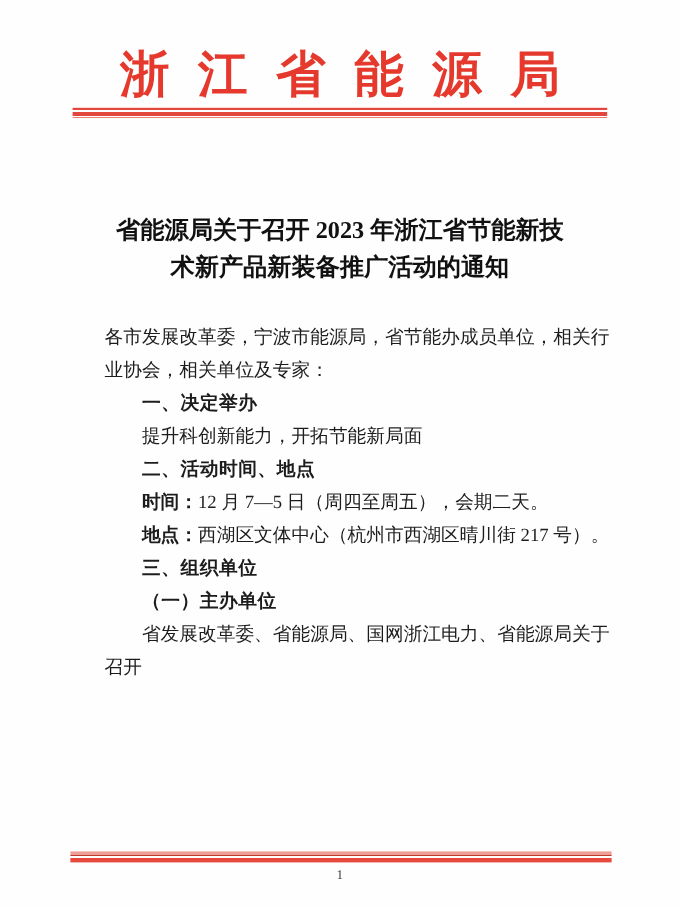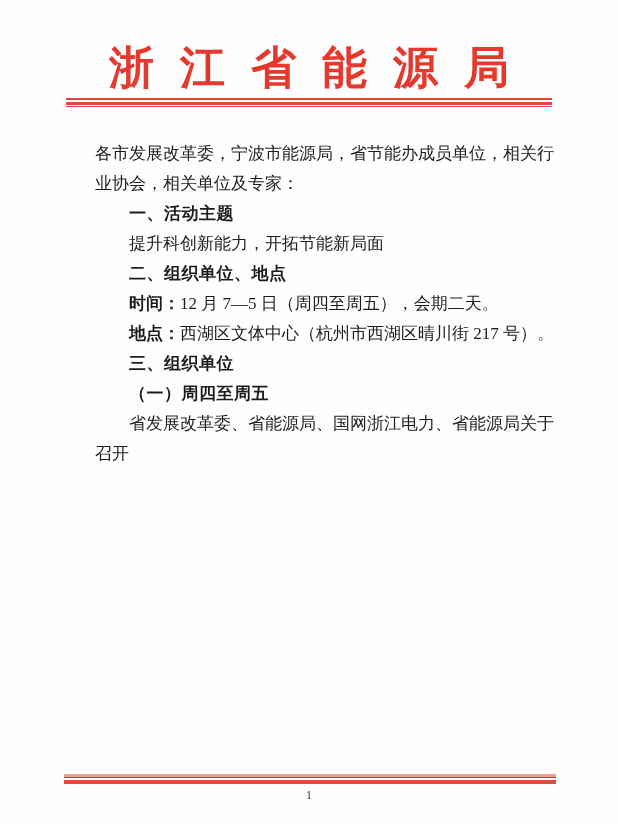--- a/index.html
+++ b/index.html
@@ -108,42 +108,46 @@
 </head>
 <body>
 
 <div class="page">
 
   <header>
     <div class="agency">浙江省能源局</div>
     <div class="letterhead-rule"></div>
   </header>
 
+  <h1 class="doc-title">
+    <span>省能源局关于召开 2023 年浙江省节能新技</span><br>
+    <span>术新产品新装备推广活动的通知</span>
+  </h1>
 
   <main class="body">
     <p>各市发展改革委，宁波市能源局，省节能办成员单位，相关行业协会，相关单位及专家：</p>
 
 
-    <p class="indent h-black">一、活动主题</p>
+    <p class="indent h-black">一、决定举办</p>
 
     <p class="indent">提升科创新能力，开拓节能新局面</p>
 
-    <p class="indent h-black">二、组织单位、地点</p>
+    <p class="indent h-black">二、活动时间、地点</p>
 
     <p class="indent">
       <span class="inline-label">时间：</span><span>12 月 7—5 日（周四至周五），会期二天。</span>
     </p>
 
     <p class="indent">
       <span class="inline-label">地点：</span><span>西湖区文体中心（杭州市西湖区晴川街 217 号）。</span>
     </p>
 
     <p class="indent h-black">三、组织单位</p>
 
-    <p class="indent h-kai">（一）周四至周五</p>
+    <p class="indent h-kai">（一）主办单位</p>
 
     <p class="indent">省发展改革委、省能源局、国网浙江电力、省能源局关于召开</p>
   </main>
 
   <div class="footer-rule"></div>
   <div class="page-number">1</div>
 
 </div>
 
 </body></html>

